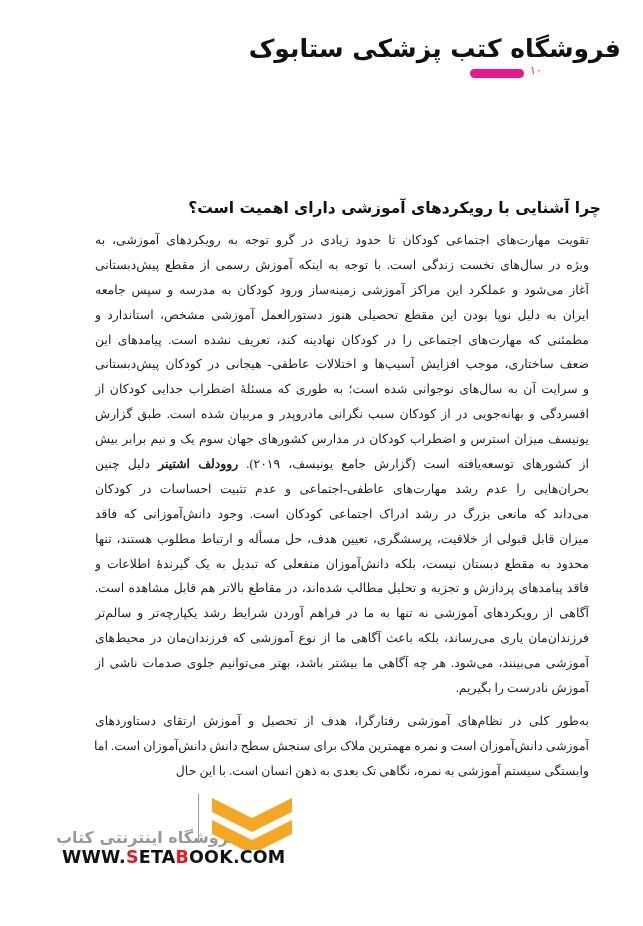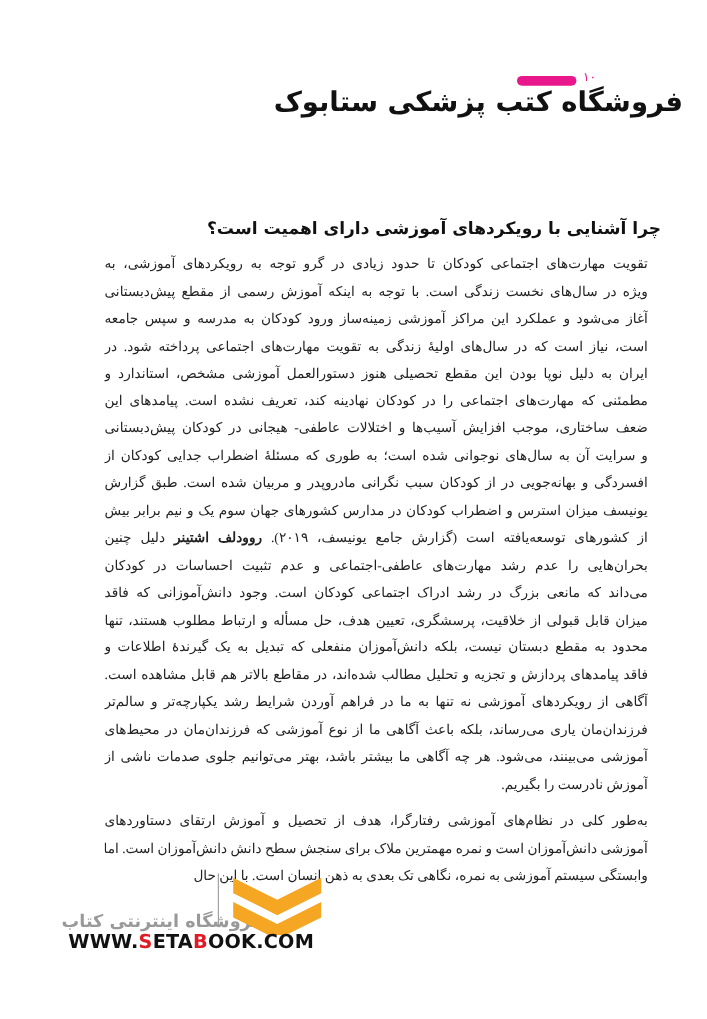--- a/index.html
+++ b/index.html
@@ -1,17 +1,17 @@
 <!DOCTYPE html>
 <html><head>
 <meta charset="utf-8">
 <style>
   html, body { margin: 0; padding: 0; background: #ffffff; }
   body { width: 643px; height: 926px; position: relative; overflow: hidden; font-family: "DejaVu Sans", sans-serif; color: #111; }
-  .header-title { position: absolute; top: 34px; right: 22px; direction: rtl; font-family: "DejaVu Sans", sans-serif; font-weight: bold; font-size: 25px; color: #111; white-space: nowrap; letter-spacing: -0.5px; margin-top: 44px; }
+  .header-title { position: absolute; top: 34px; right: 22px; direction: rtl; font-family: "DejaVu Sans", sans-serif; font-weight: bold; font-size: 25px; color: #111; white-space: nowrap; letter-spacing: -0.5px; }
   .pink-marker { position: absolute; top: 69px; left: 470px; width: 54px; height: 9px; border-radius: 5px; background: #e8178c; }
   .page-number { position: absolute; top: 64px; left: 530px; font-size: 11px; color: #e8178c; direction: rtl; }
   .section-heading { position: absolute; top: 199px; right: 42px; width: 380px; direction: rtl; text-align: left; font-weight: bold; font-size: 15.5px; color: #111; white-space: nowrap; }
   .body-text { position: absolute; top: 228px; left: 95px; width: 494px; direction: rtl; text-align: justify; font-family: Liberation Serif, serif; font-size: 12.4px; line-height: 24.9px; color: #222; }
   .body-text .line { display: block; text-align: justify; text-align-last: justify; white-space: nowrap; overflow: hidden; height: 24.9px; }
   .body-text .line.last { text-align-last: right; }
   .bold-name { font-weight: bold; }
   .watermark { position: absolute; left: 26px; top: 790px; width: 270px; height: 60px; }
   .wm-letters { position: absolute; left: 0; top: 0; font-family: "DejaVu Sans", sans-serif; font-weight: bold; font-size: 40px; line-height: 44px; letter-spacing: -1px; }
   .wm-chev { color: #666; }
@@ -30,21 +30,20 @@
 <div class="pink-marker"></div>
 <div class="page-number">۱۰</div>
 
 <div class="section-heading">چرا آشنایی با رویکردهای آموزشی دارای اهمیت است؟</div>
 
 <div class="body-text">
   <div>
     <span class="line">تقویت مهارت‌های اجتماعی کودکان تا حدود زیادی در گرو توجه به رویکردهای آموزشی، به</span>
     <span class="line">ویژه در سال‌های نخست زندگی است. با توجه به اینکه آموزش رسمی از مقطع پیش‌دبستانی</span>
     <span class="line">آغاز می‌شود و عملکرد این مراکز آموزشی زمینه‌ساز ورود کودکان به مدرسه و سپس جامعه</span>
-    <span class="line">است، نیاز است که در سال‌های اولیهٔ زندگی به تقویت مهارت‌های اجتماعی پرداخته شود. در</span>
     <span class="line">ایران به دلیل نوپا بودن این مقطع تحصیلی هنوز دستورالعمل آموزشی مشخص، استاندارد و</span>
     <span class="line">مطمئنی که مهارت‌های اجتماعی را در کودکان نهادینه کند، تعریف نشده است. پیامدهای این</span>
     <span class="line">ضعف ساختاری، موجب افزایش آسیب‌ها و اختلالات عاطفی- هیجانی در کودکان پیش‌دبستانی</span>
     <span class="line">و سرایت آن به سال‌های نوجوانی شده است؛ به طوری که مسئلهٔ اضطراب جدایی کودکان از</span>
     <span class="line">افسردگی و بهانه‌جویی در از کودکان سبب نگرانی مادروپدر و مربیان شده است. طبق گزارش</span>
     <span class="line">یونیسف میزان استرس و اضطراب کودکان در مدارس کشورهای جهان سوم یک و نیم برابر بیش</span>
     <span class="line">از کشورهای توسعه‌یافته است (گزارش جامع یونیسف، ۲۰۱۹). <span class="bold-name">روودلف اشتینر</span> دلیل چنین</span>
     <span class="line">بحران‌هایی را عدم رشد مهارت‌های عاطفی-اجتماعی و عدم تثبیت احساسات در کودکان</span>
     <span class="line">می‌داند که مانعی بزرگ در رشد ادراک اجتماعی کودکان است. وجود دانش‌آموزانی که فاقد</span>
     <span class="line">میزان قابل قبولی از خلاقیت، پرسشگری، تعیین هدف، حل مسأله و ارتباط مطلوب هستند، تنها</span>

